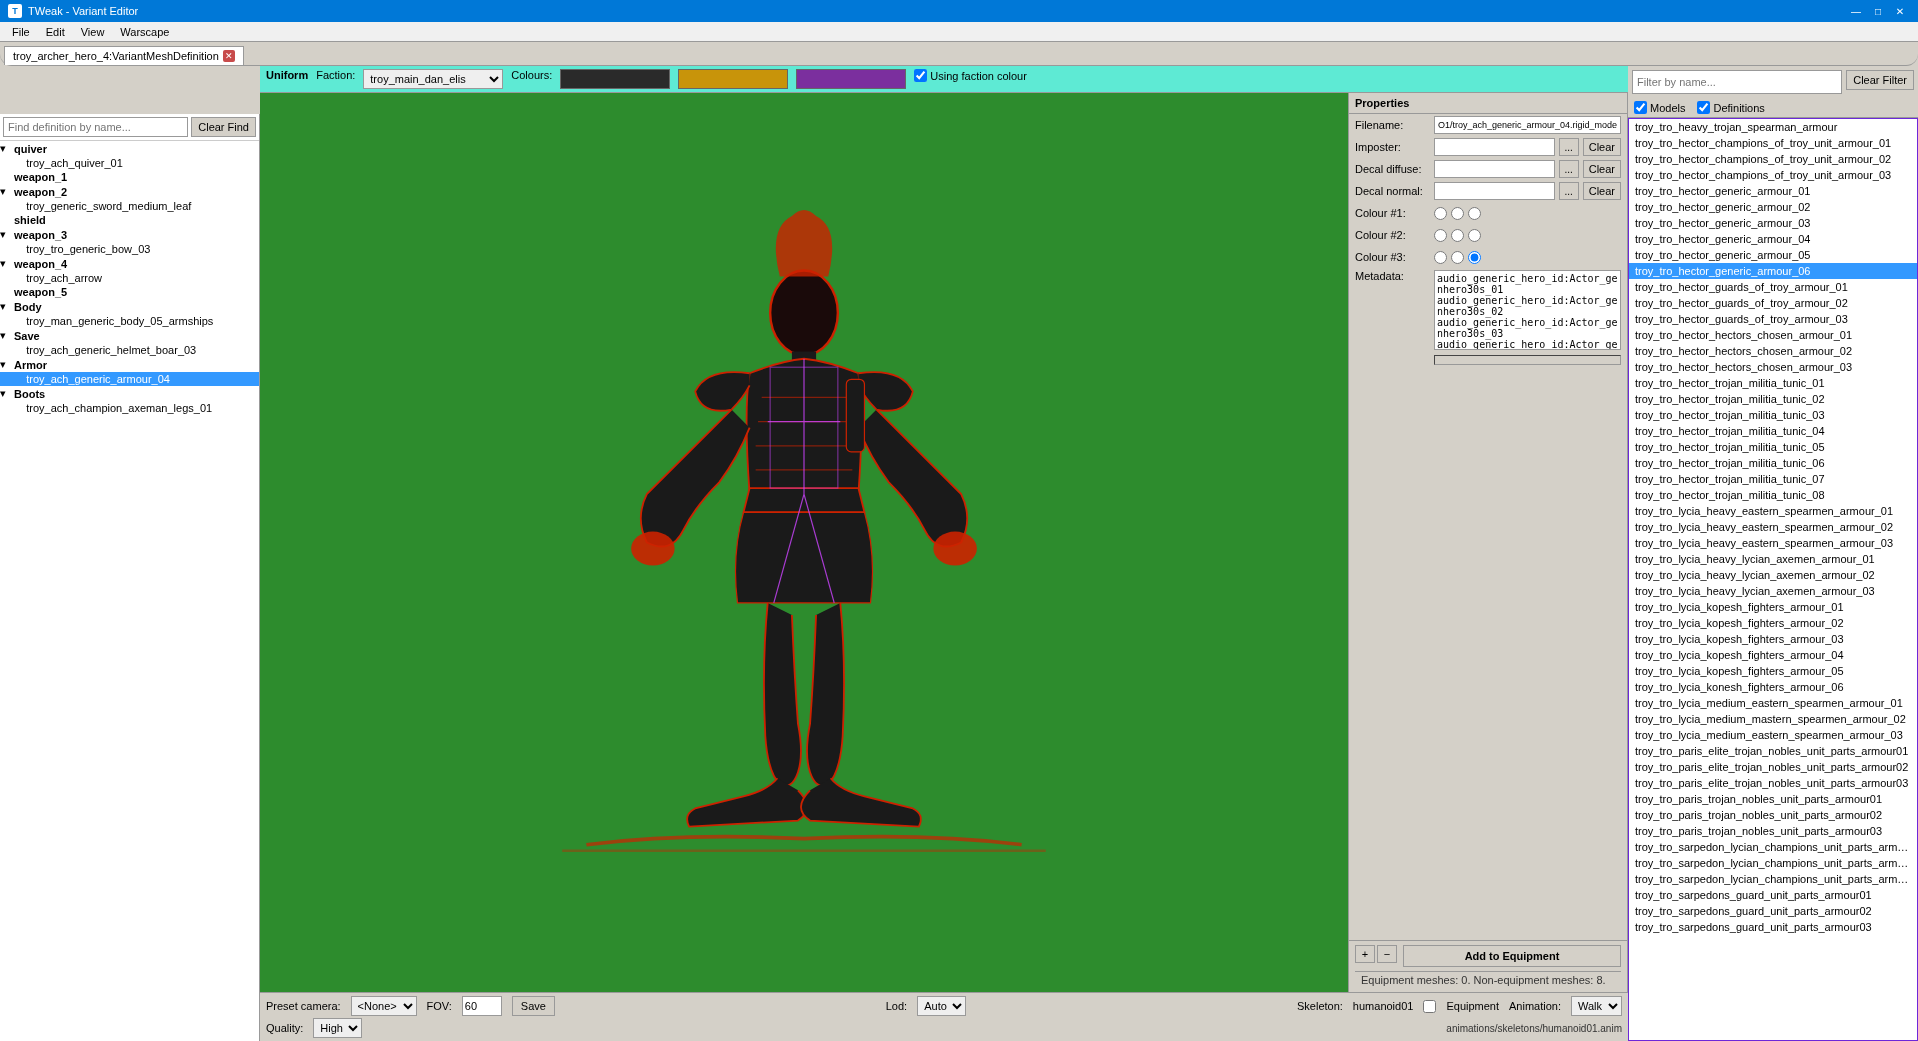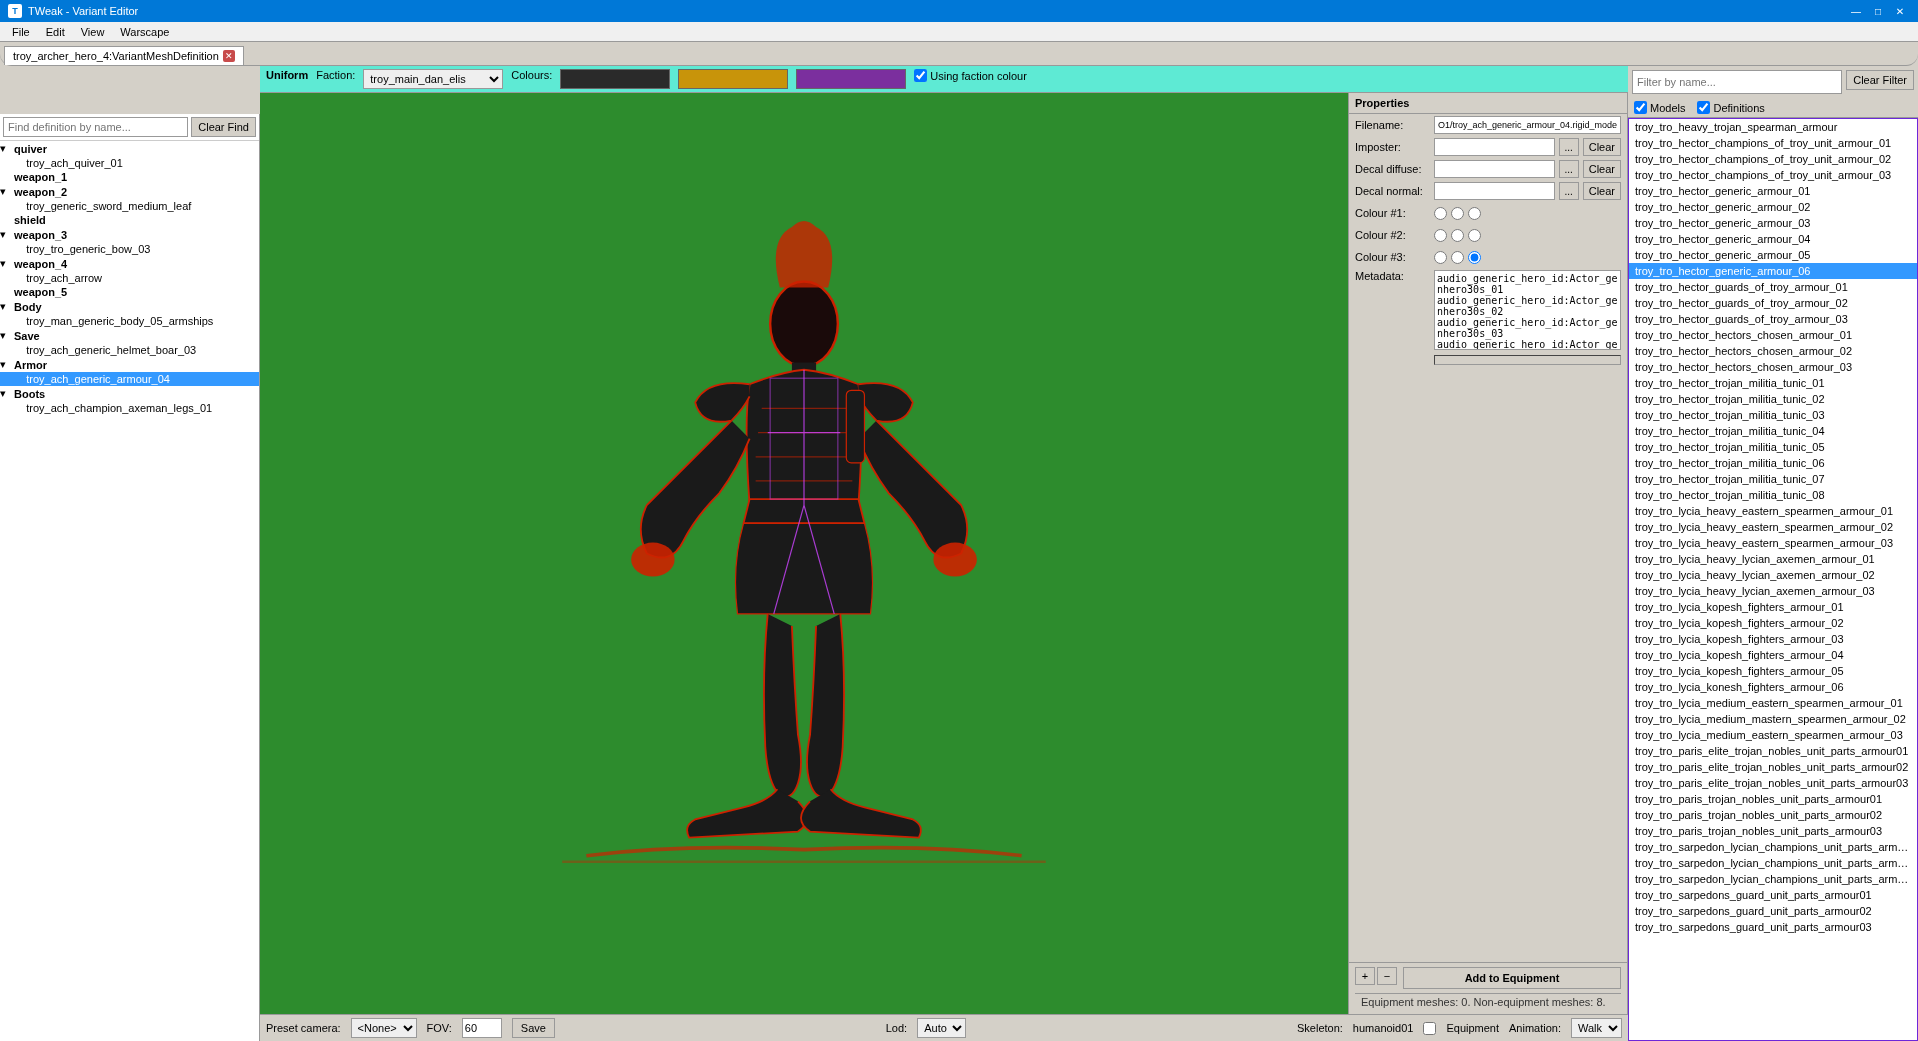--- a/index.html
+++ b/index.html
@@ -383,20 +383,28 @@
         </select>
         <div style="flex:1;"></div>
         <span class="bottom-label">Skeleton:</span>
         <span class="bottom-label">humanoid01</span>
         <input type="checkbox" style="">
         <span class="bottom-label">Equipment</span>
         <span class="bottom-label">Animation:</span>
         <select class="bottom-select">
           <option>Walk</option>
         </select>
+      </div>
+      <div style="display:flex; align-items:center; gap:10px; margin-top:2px;">
+        <span class="bottom-label">Quality:</span>
+        <select class="bottom-select">
+          <option>High</option>
+        </select>
+        <div style="flex:1;"></div>
+        <span class="anim-path">animations/skeletons/humanoid01.anim</span>
       </div>
     </div>
   </div>
 
   <div class="right-panel">
     <div class="right-top-controls">
       <input class="right-search-input" type="text" placeholder="Filter by name..." style="">
       <button class="clear-filter-btn">Clear Filter</button>
     </div>
     <div class="right-checkboxes">

